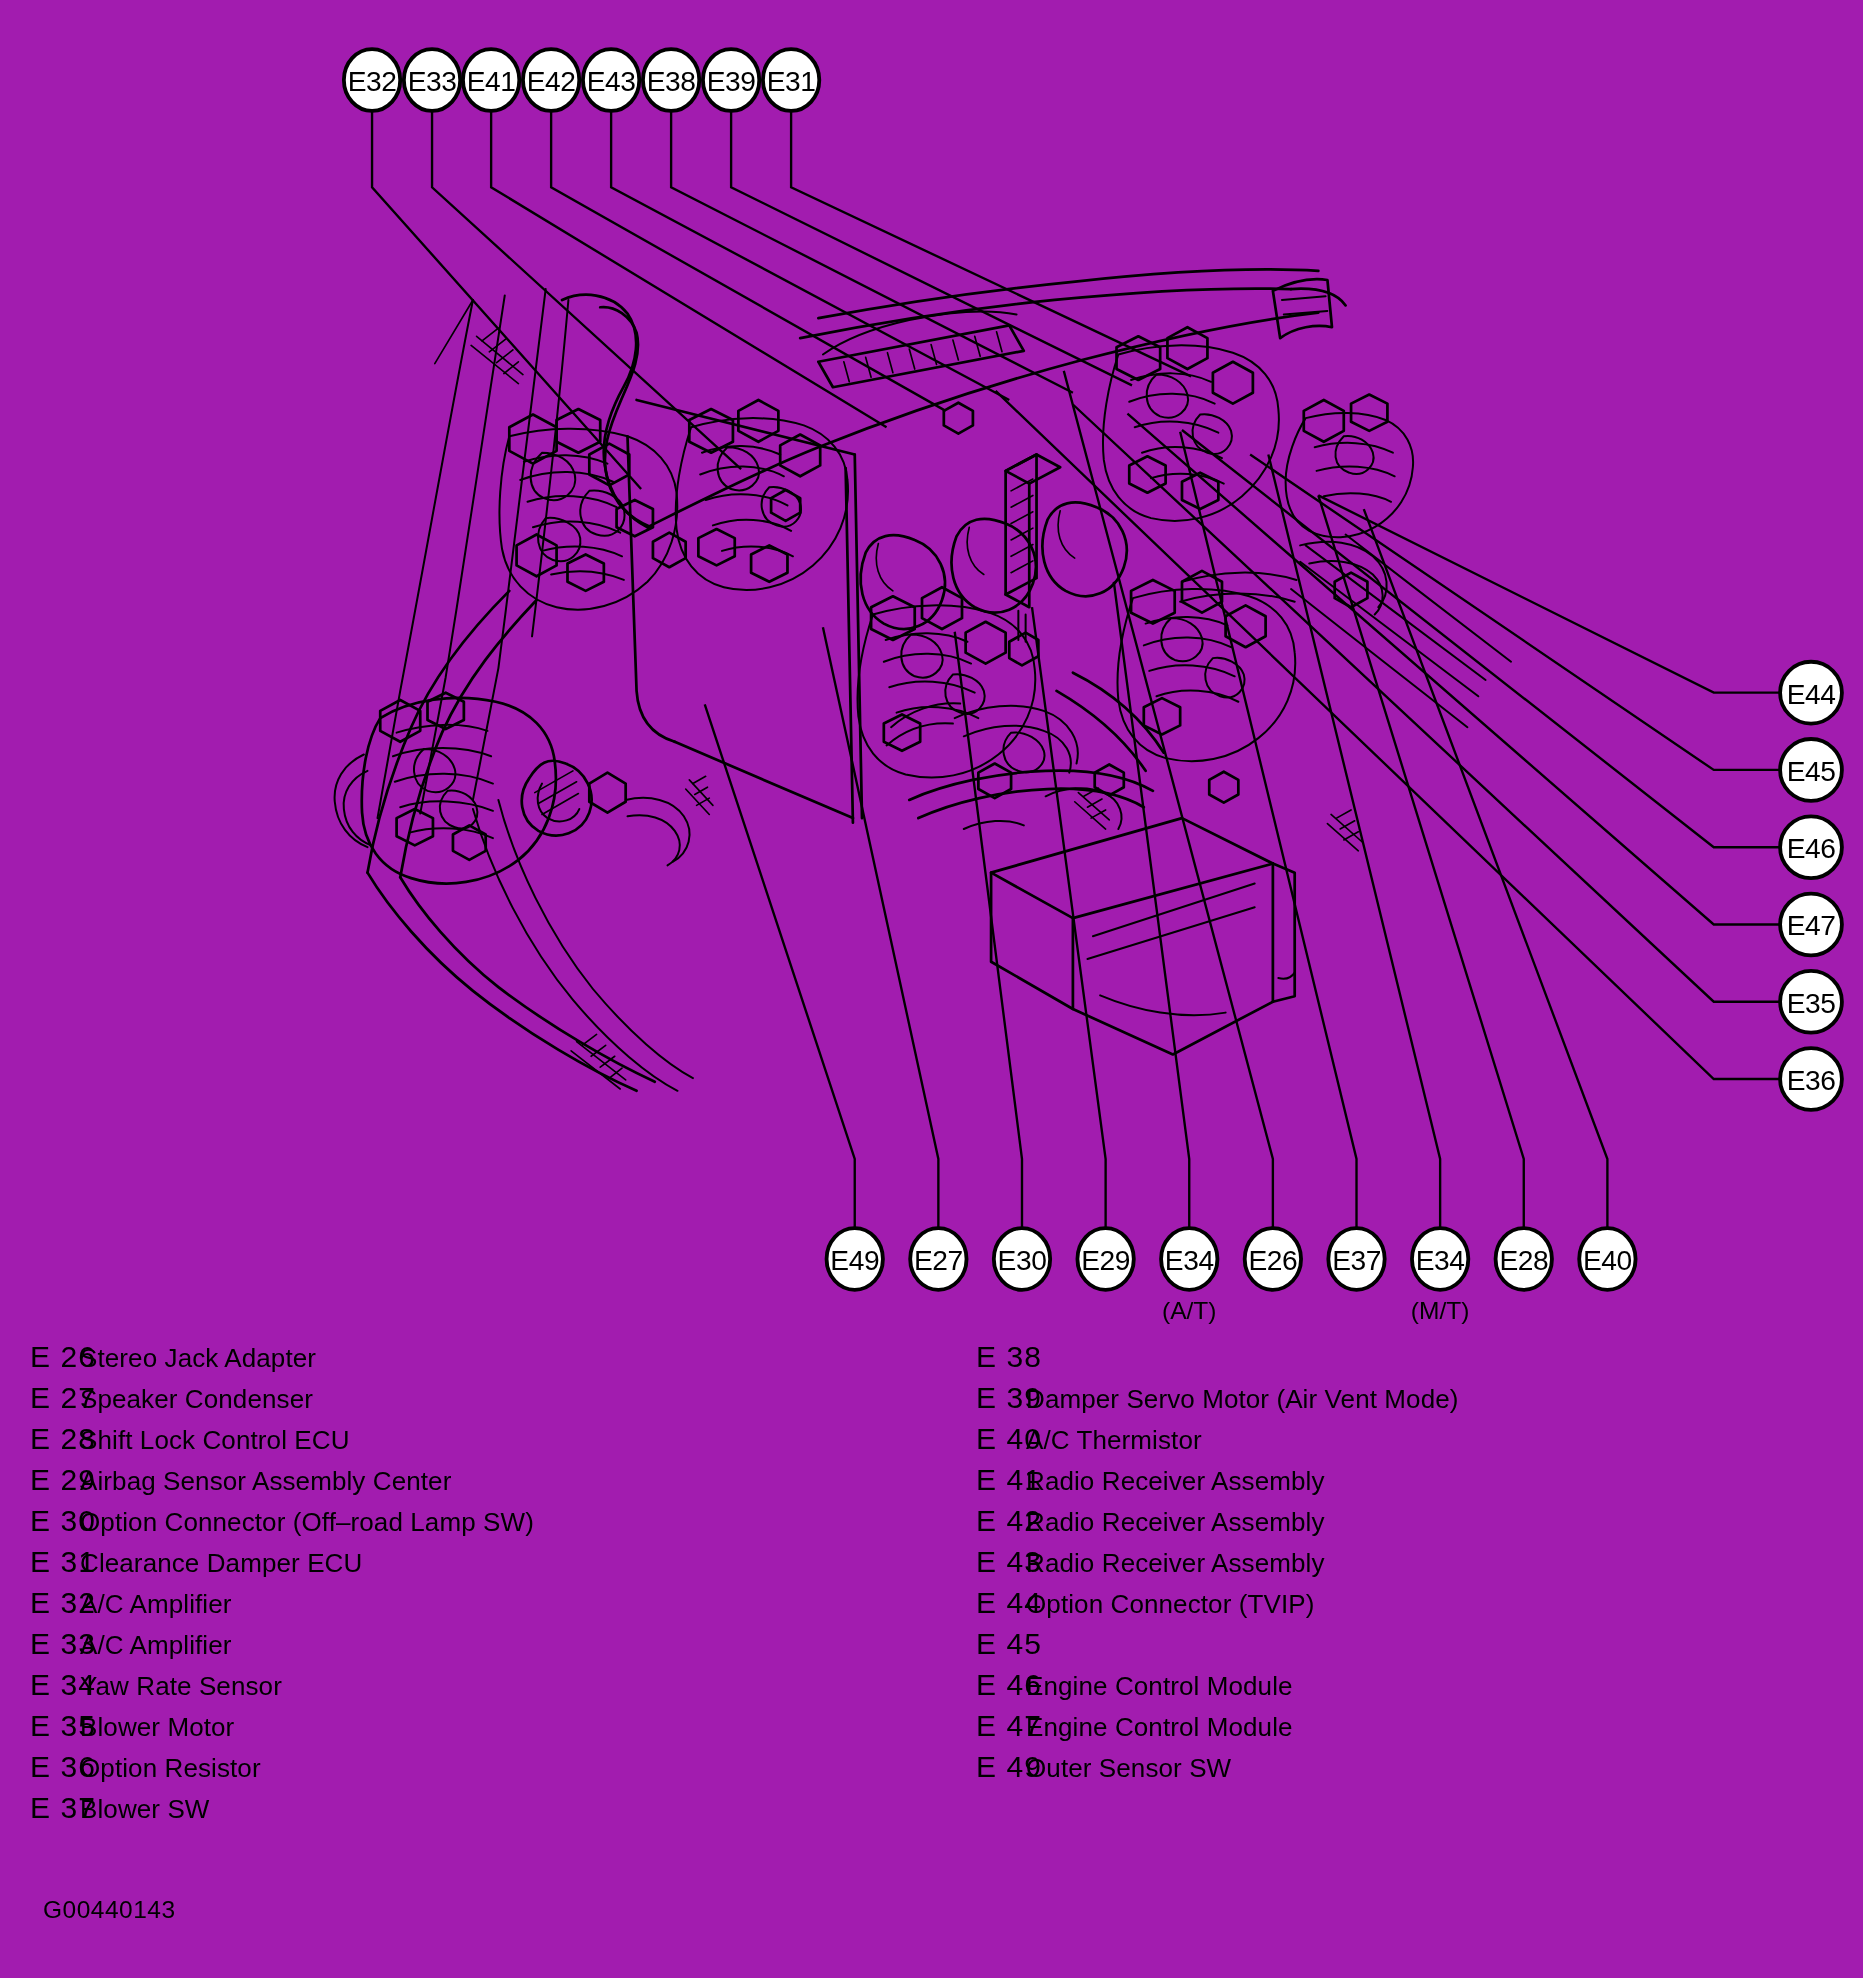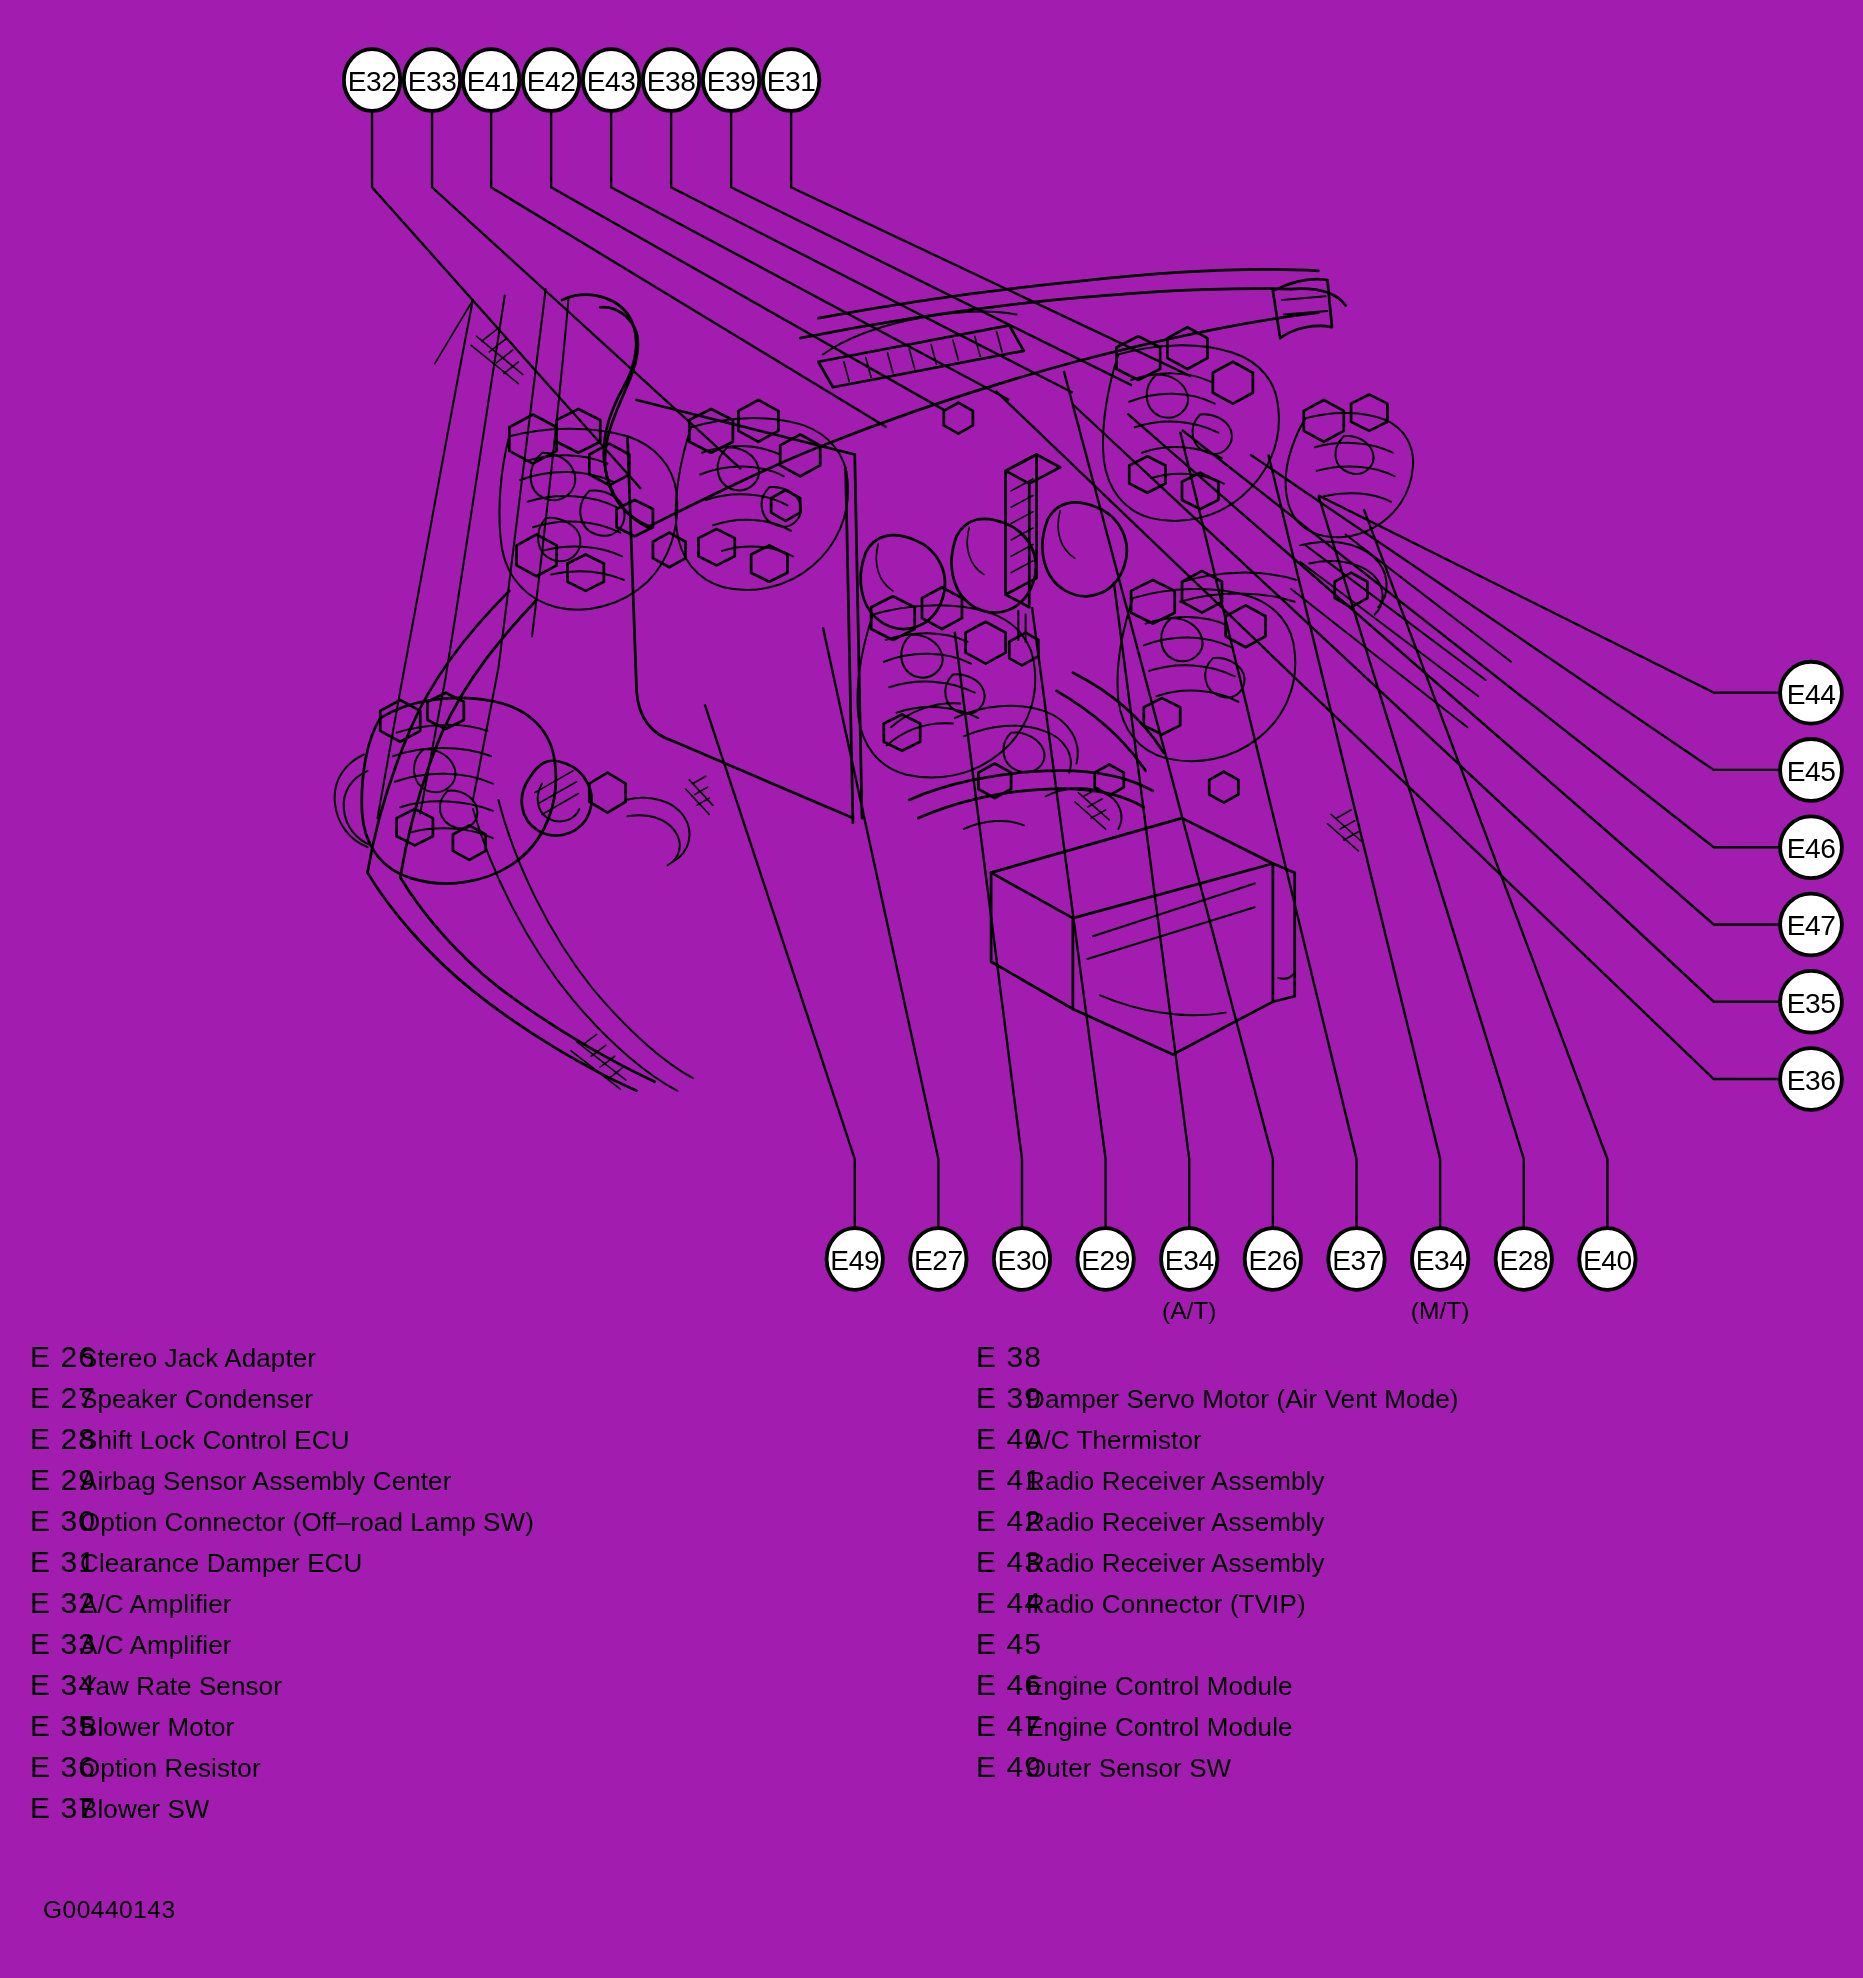--- a/index.html
+++ b/index.html
@@ -562,21 +562,21 @@
         <div class="legend-row">
           <span class="legend-code">E 42</span>
           <span class="legend-label">Radio Receiver Assembly</span>
         </div>
         <div class="legend-row">
           <span class="legend-code">E 43</span>
           <span class="legend-label">Radio Receiver Assembly</span>
         </div>
         <div class="legend-row">
           <span class="legend-code">E 44</span>
-          <span class="legend-label">Radio Connector (TVIP)</span>
+          <span class="legend-label">Option Connector (TVIP)</span>
         </div>
         <div class="legend-row">
           <span class="legend-code">E 45</span>
         </div>
         <div class="legend-row">
           <span class="legend-code">E 46</span>
           <span class="legend-label">Engine Control Module</span>
         </div>
         <div class="legend-row">
           <span class="legend-code">E 47</span>

